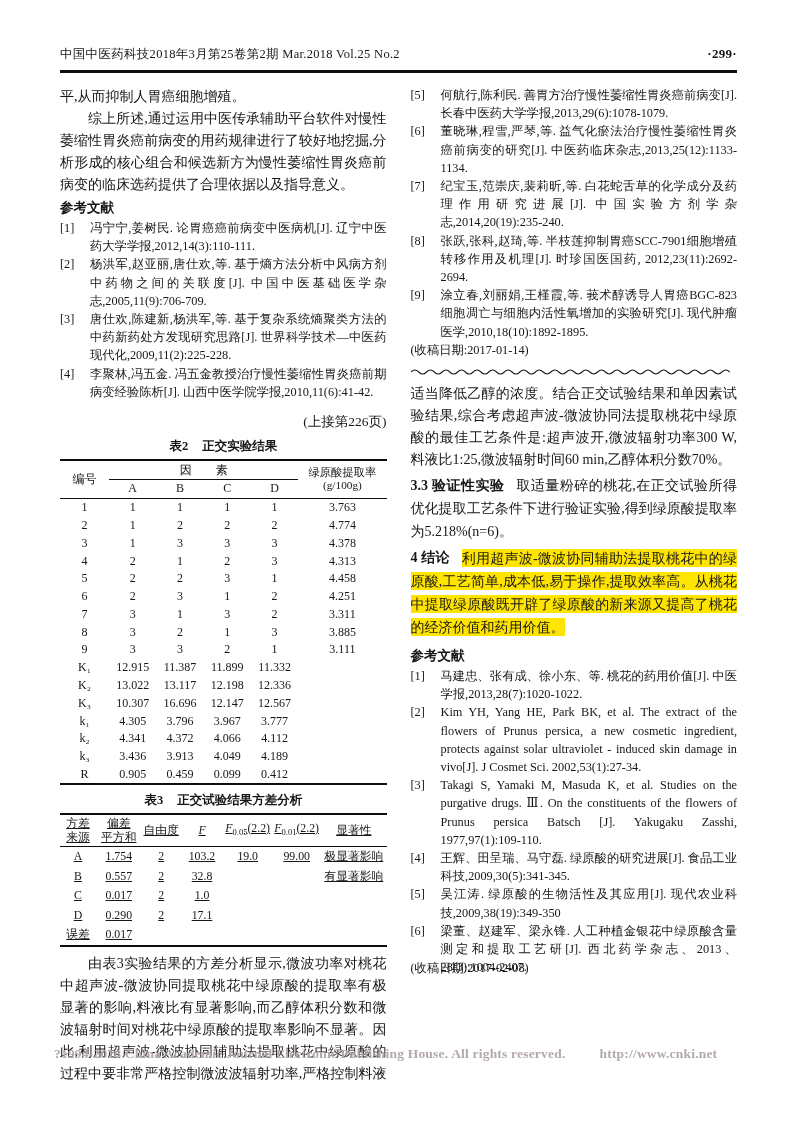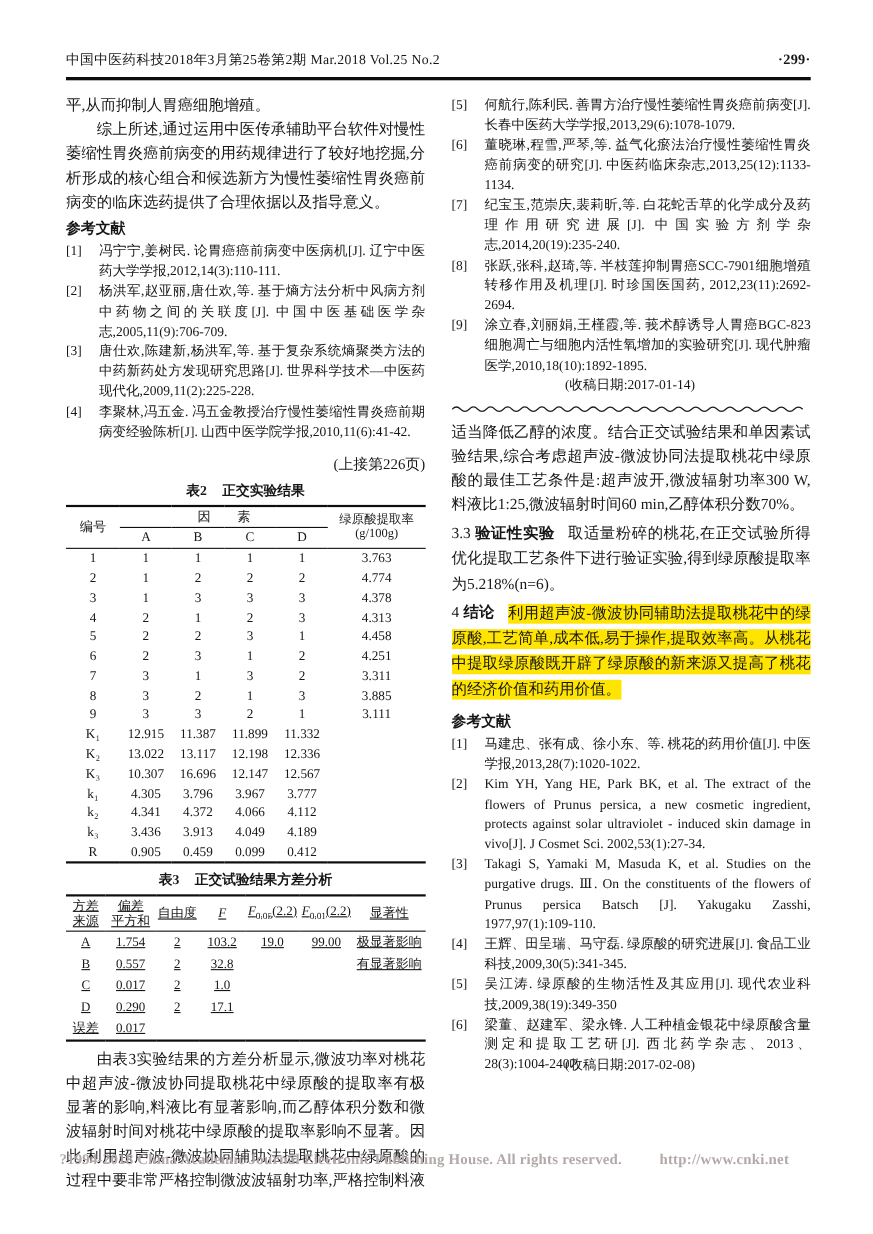--- a/index.html
+++ b/index.html
@@ -18,42 +18,42 @@
   .col { flex:1; min-width:0; }
 
   .body-text { font-size:14px; line-height:22px; text-align:justify; }
   .indent { text-indent:2em; }
 
   .refs-heading { font-size:13.5px; font-weight:bold; line-height:23px; }
   .ref { display:flex; font-size:12.3px; line-height:18.2px; }
   .ref-no { flex:0 0 30px; }
   .ref-text { flex:1; text-align:justify; }
 
-  .received { font-size:12.3px; line-height:18.2px; text-align:center; padding-right:2px; }
+  .received { font-size:12.3px; line-height:18.2px; text-align:left; padding-right:2px; }
   .pull-up { margin-top:-18px; }
 
   .continued-note { font-size:13.5px; margin:12px 0 2px;text-align:right; }
 
   .tbl-caption { text-align:center; font-size:12.5px; font-weight:bold; margin:7px 0 4px; }
   .cap-gap { display:inline-block; width:14px; }
 
   table { width:100%; border-collapse:collapse; font-size:12px; }
   .dtable { border-top:2.4px solid #0d0d0d; border-bottom:2.4px solid #0d0d0d; }
   .dtable th, .dtable td { font-weight:normal; text-align:center; padding:1.6px 2px; line-height:14.6px; }
   .group-th { border-bottom:1.2px solid #0d0d0d; }
   .hdr-bottom { border-bottom:1.8px solid #0d0d0d; }
   .two-line div { line-height:13.5px; }
   .yield-h { font-size:11.3px; }
   .t3 { font-size:11.8px; }
   .t3 th, .t3 td { padding:2px 1px; line-height:15.5px;text-decoration:underline; }
   .fsub sub { font-size:8.5px; }
   .fsub i { font-family:"Liberation Serif",serif; }
 
   .sec-para { font-size:14px; line-height:23px; text-align:justify; margin-top:3px; }
-  .sec-label { font-weight:normal; }
+  .sec-label { font-weight:bold; }
   .sec-title { font-weight:bold; margin-right:12px; }
   .hl { background:var(--highlight,#ffe400); padding:1.5px 0;
         box-decoration-break:clone; -webkit-box-decoration-break:clone; }
 
   .wavy { margin:9px 0 7px; line-height:0; }
 
   .mt6 { margin-top:6px; }
 
   
   .footer { position:absolute; left:54px; top:1046px; font-size:13.5px; font-weight:bold;

